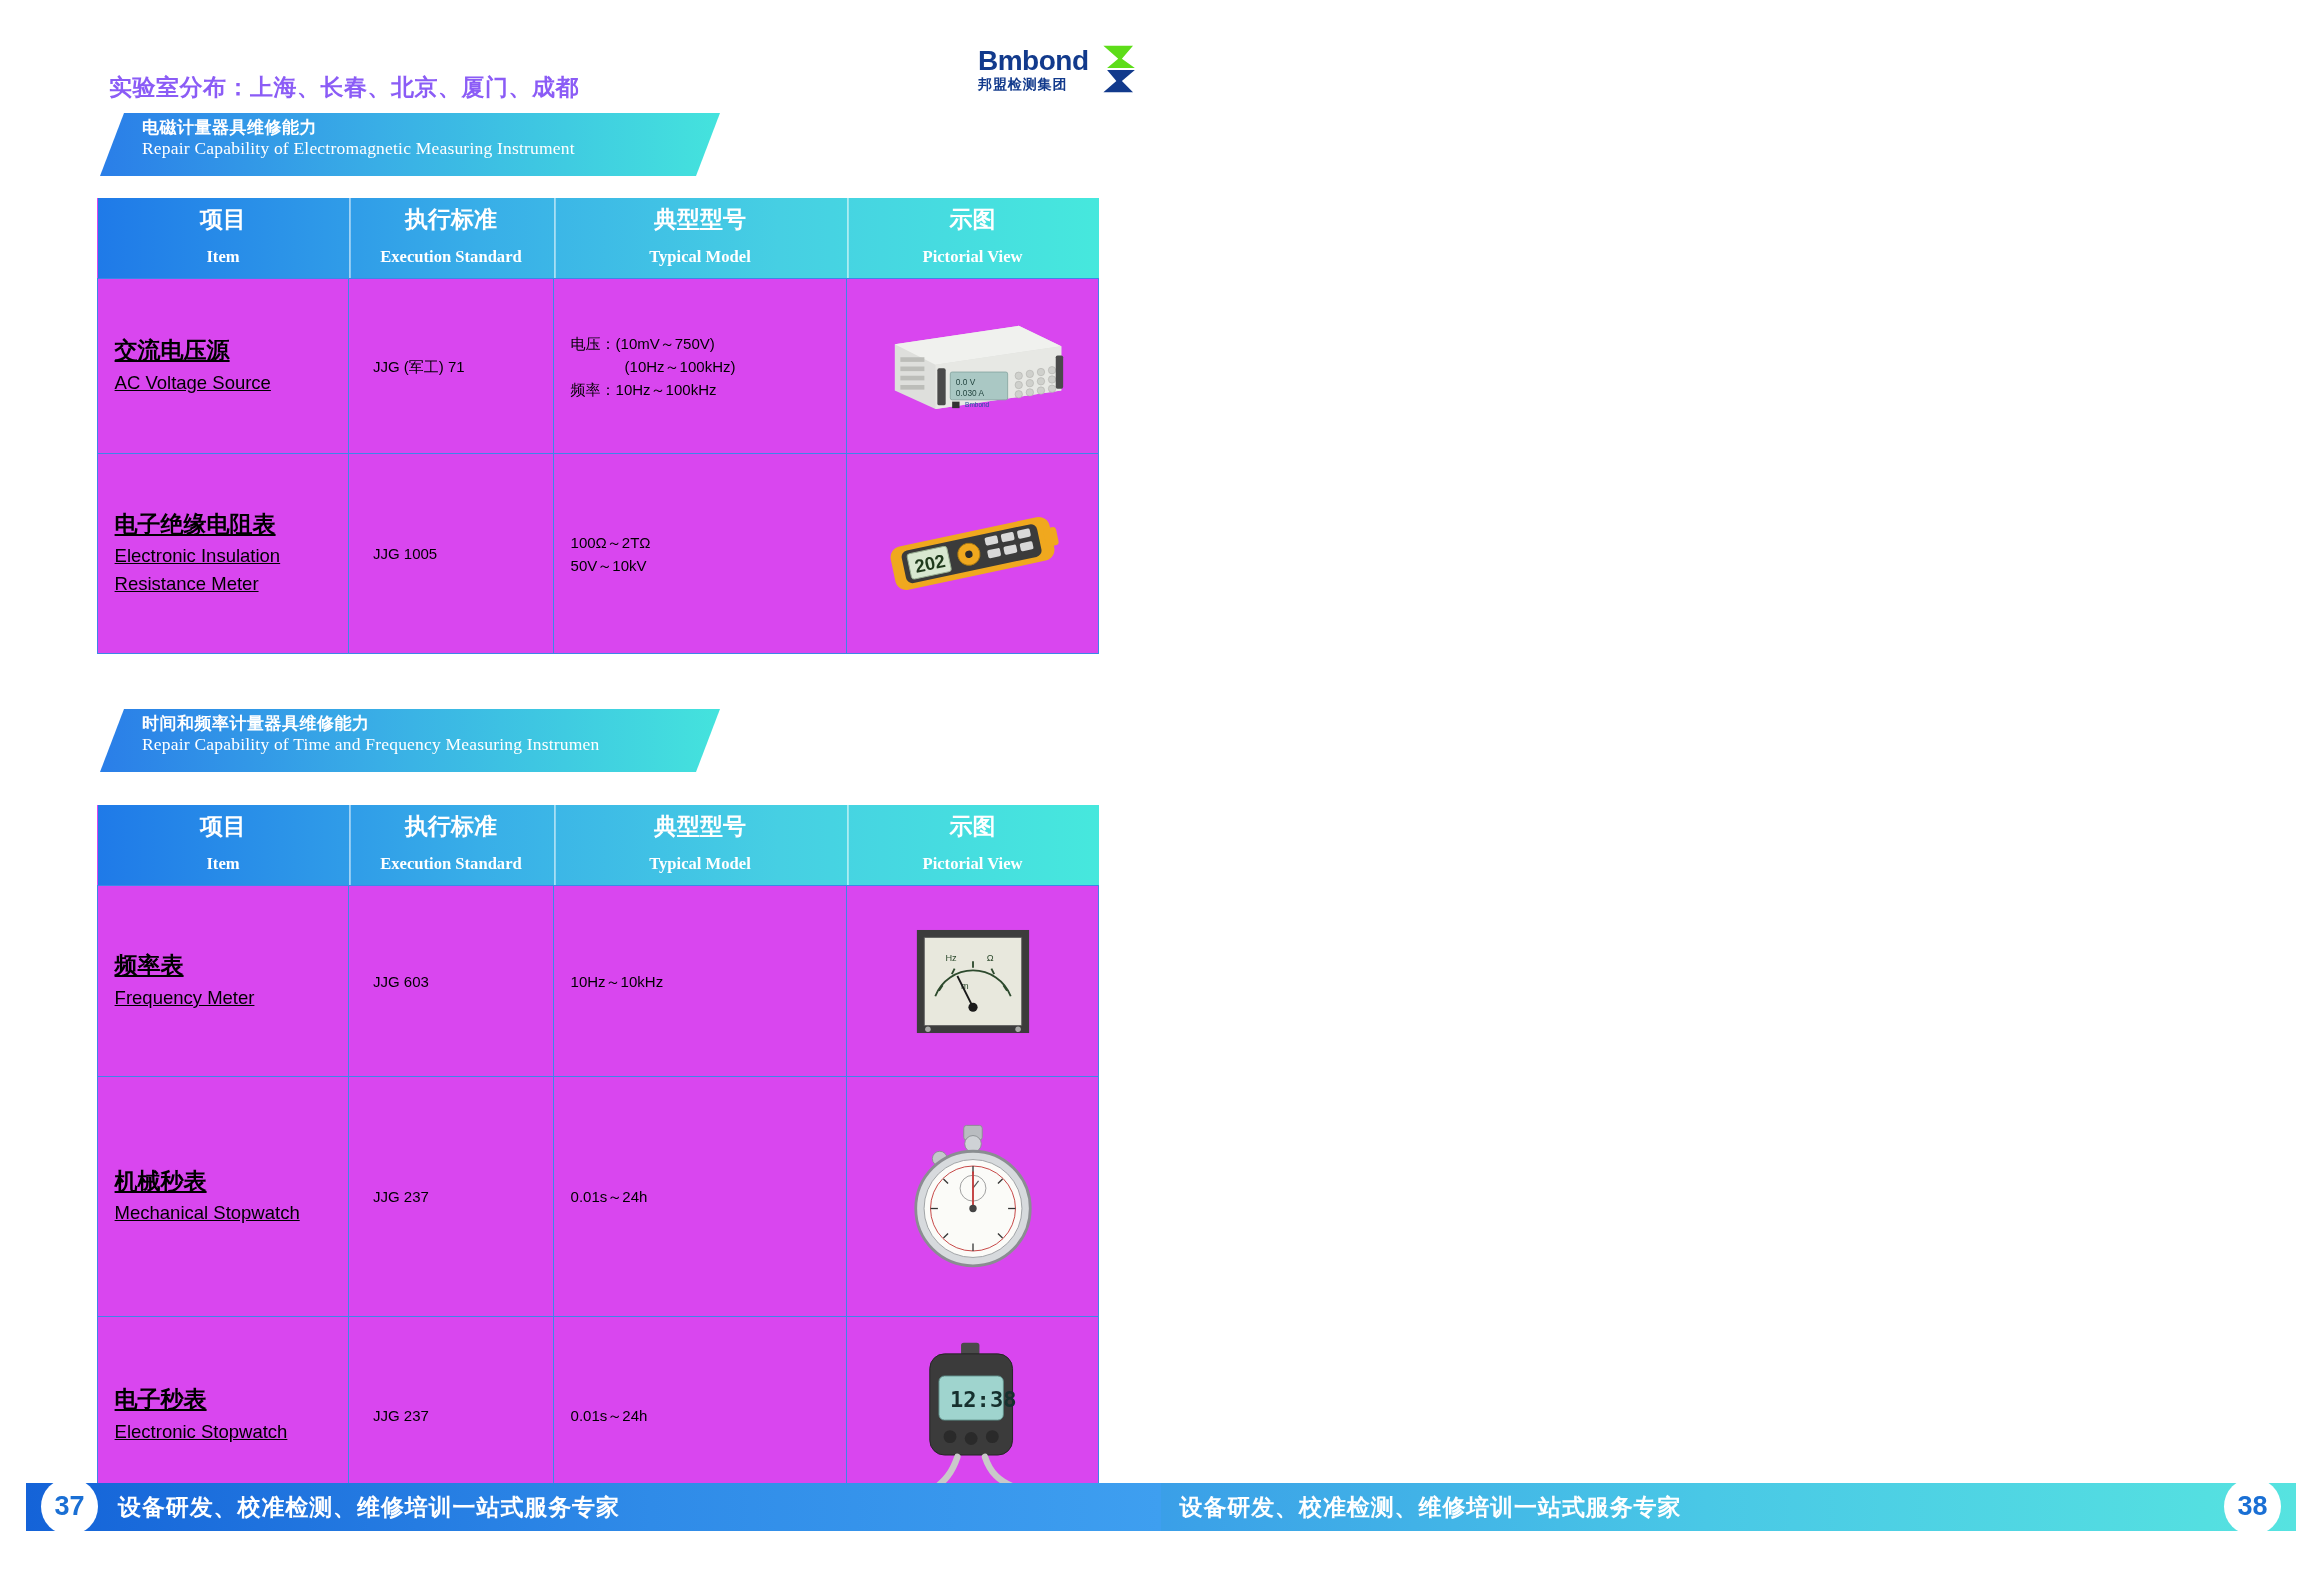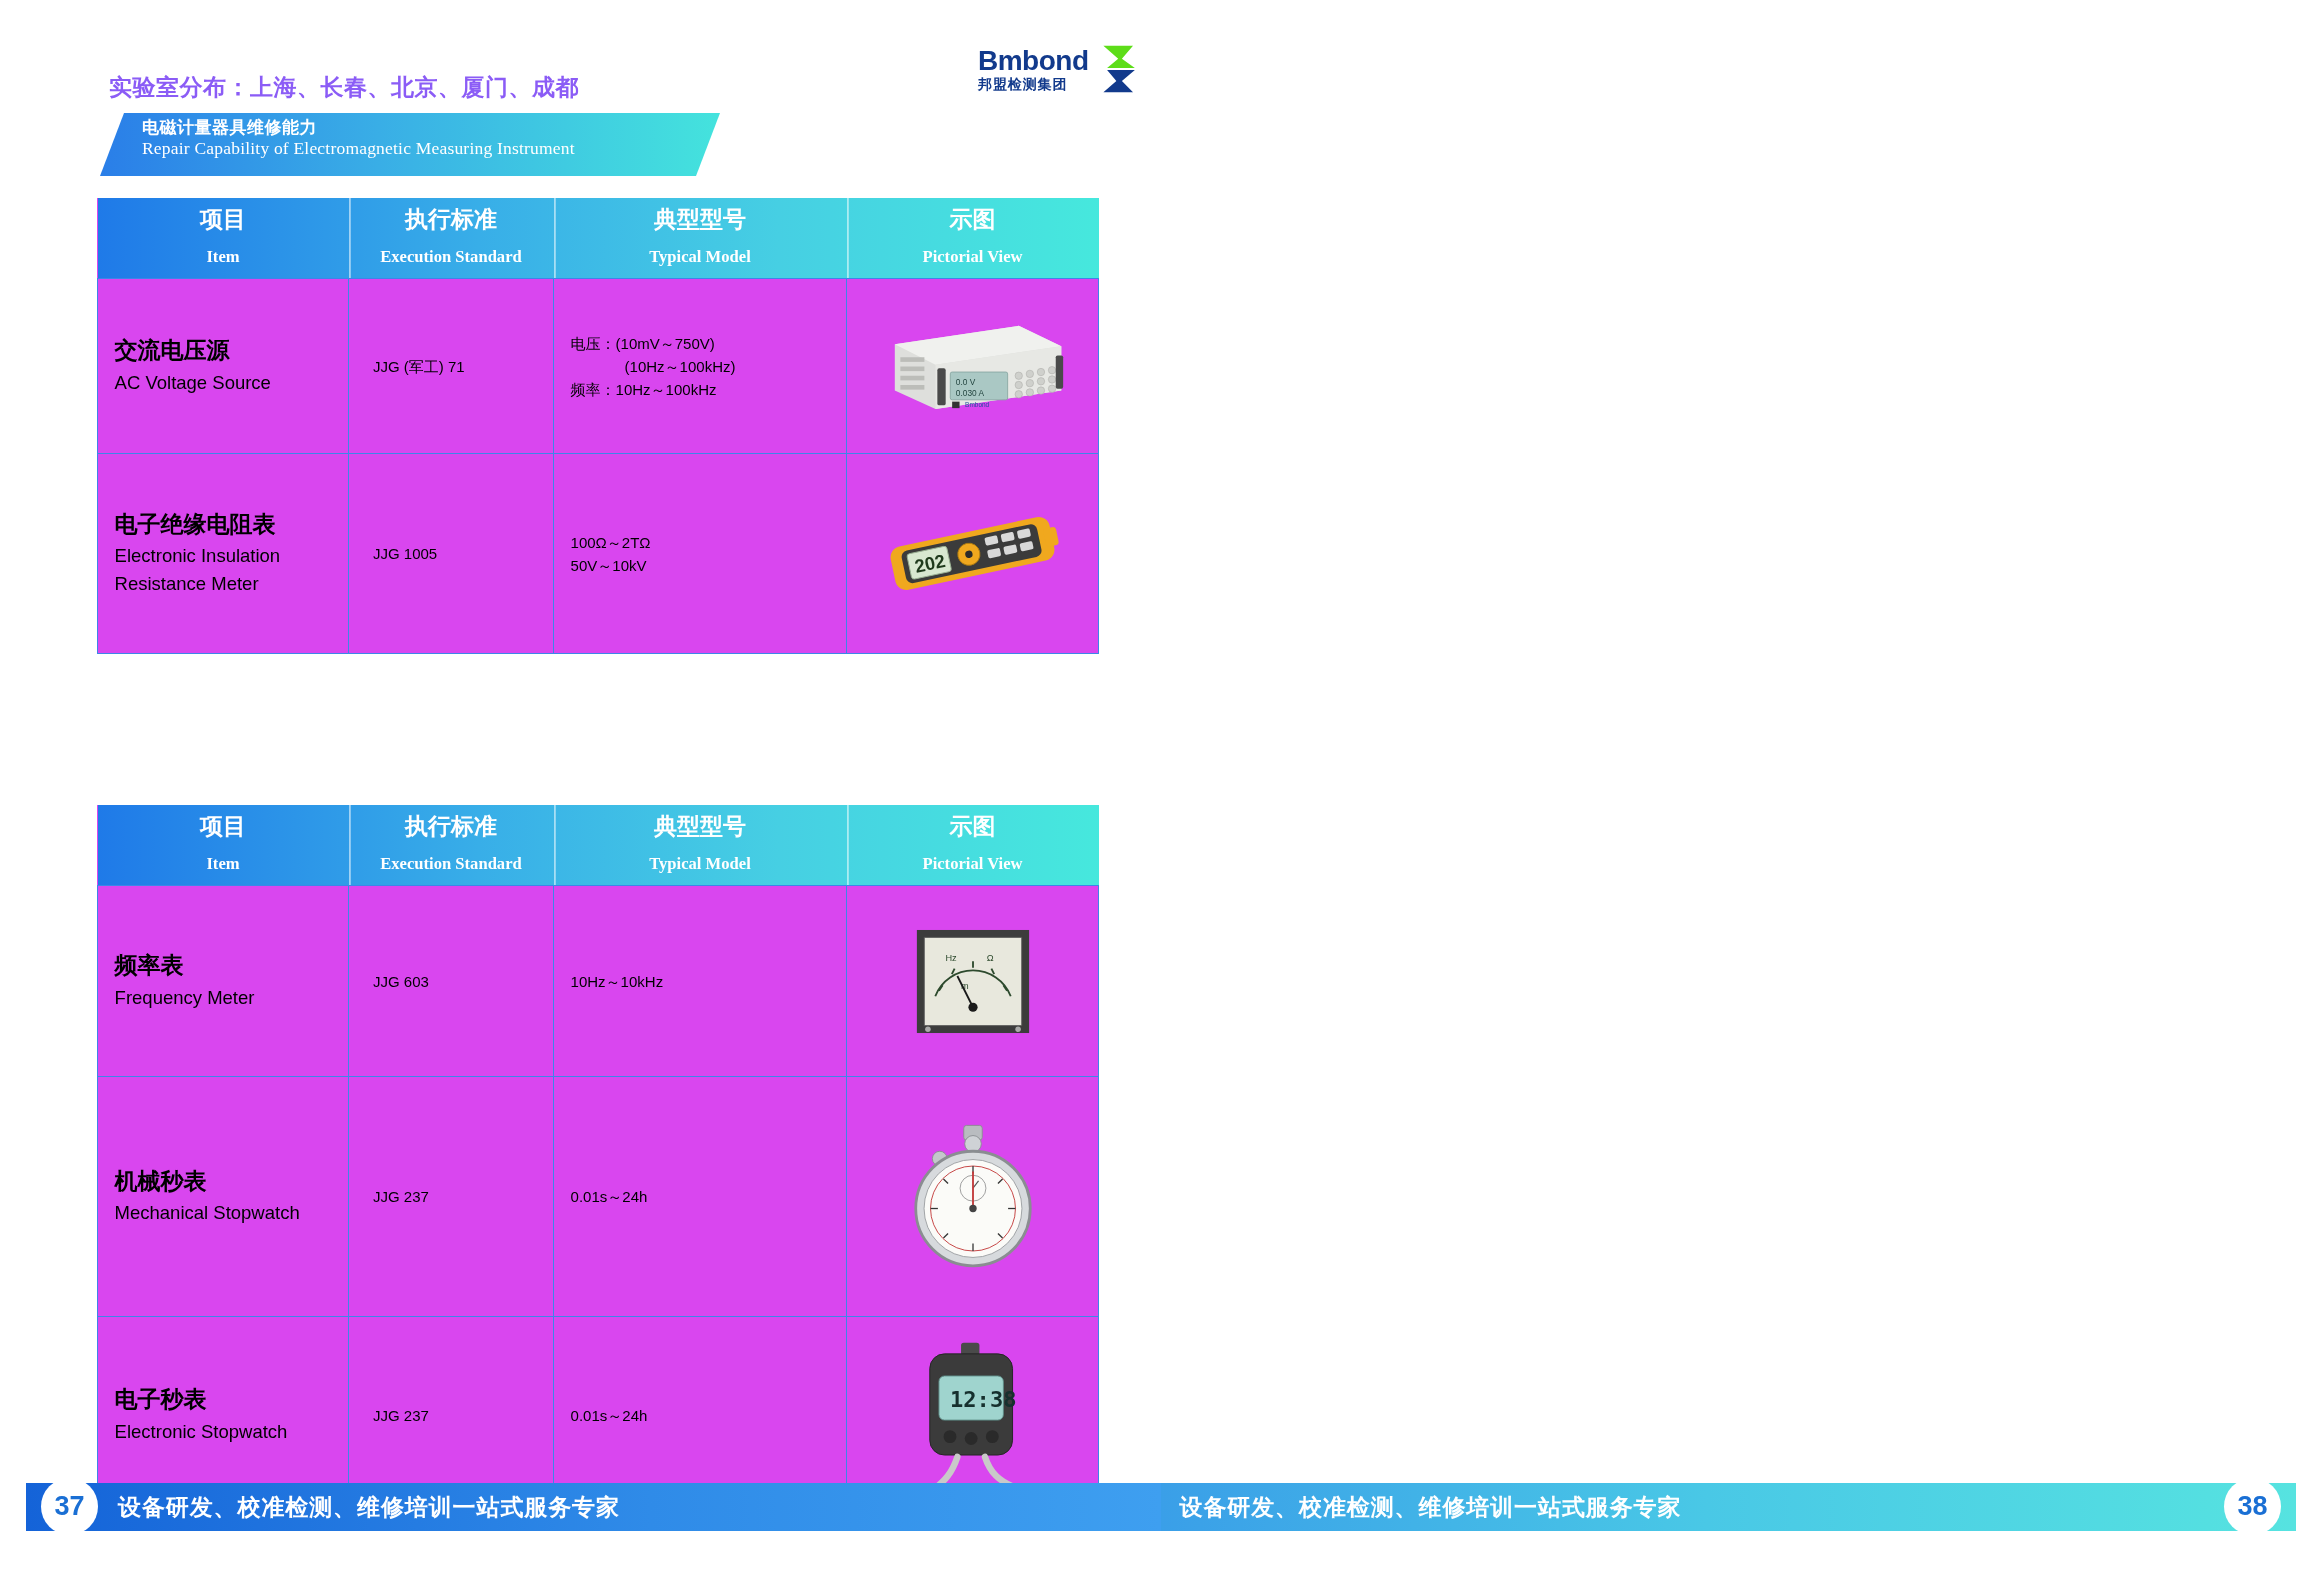--- a/index.html
+++ b/index.html
@@ -61,21 +61,21 @@
   }
   .th-cn { font-size: 23px; font-weight: bold; line-height: 1.1; }
   .th-en {
     font-family: "Liberation Serif", "DejaVu Serif", serif;
     font-size: 16.6px; line-height: 1.2; margin-top: 15px;
   }
   thead tr { background: linear-gradient(90deg, #1f7ae8 0%, #38aee8 38%, #46cfe3 68%, #46e8dd 100%); }
   thead th { background: transparent; }
   thead th + th { box-shadow: inset 1.8px 0 0 rgba(255,255,255,.55); }
 
-  td.c-item { padding: 13px 0 13px 16.6px; }
+  td.c-item { padding: 13px 0 13px 16.6px; text-decoration: underline; }
   td.c-std  { padding: 13px 0 13px 24px; }
   td.c-mod  { padding: 13px 0 13px 16.6px; }
   td.c-pic  { padding: 6px; text-align: center; }
 
   .nm-cn { font-size: 23px; font-weight: bold; color: #000; line-height: 1.3; }
   .nm-en { font-size: 18.5px; color: #000; line-height: 1.5; margin-top: 2.8px; }
   .txt   { font-size: 15px; color: #000; line-height: 1.55; }
   .txt-ind { padding-left: 54px; }
 
   
@@ -243,20 +243,24 @@
                     </g>
                   <rect x="190" y="50" width="14" height="20" rx="4" fill="#f0a81e"></rect>
                 </g>
               </svg>
             </div>
           </td>
         </tr>
       </tbody>
     </table>
 
+    <div class="banner" style="left:100px; top:709px; width:620px;">
+      <div class="banner-cn">时间和频率计量器具维修能力</div>
+      <div class="banner-en">Repair Capability of Time and Frequency Measuring Instrumen</div>
+    </div>
 
     <table class="cap" style="left:97px; top:805px; width:1001px;">
       <colgroup>
           <col style="width:251px">
           <col style="width:205px">
           <col style="width:293px">
           <col style="width:252px">
         </colgroup>
       <thead>
         <tr>

